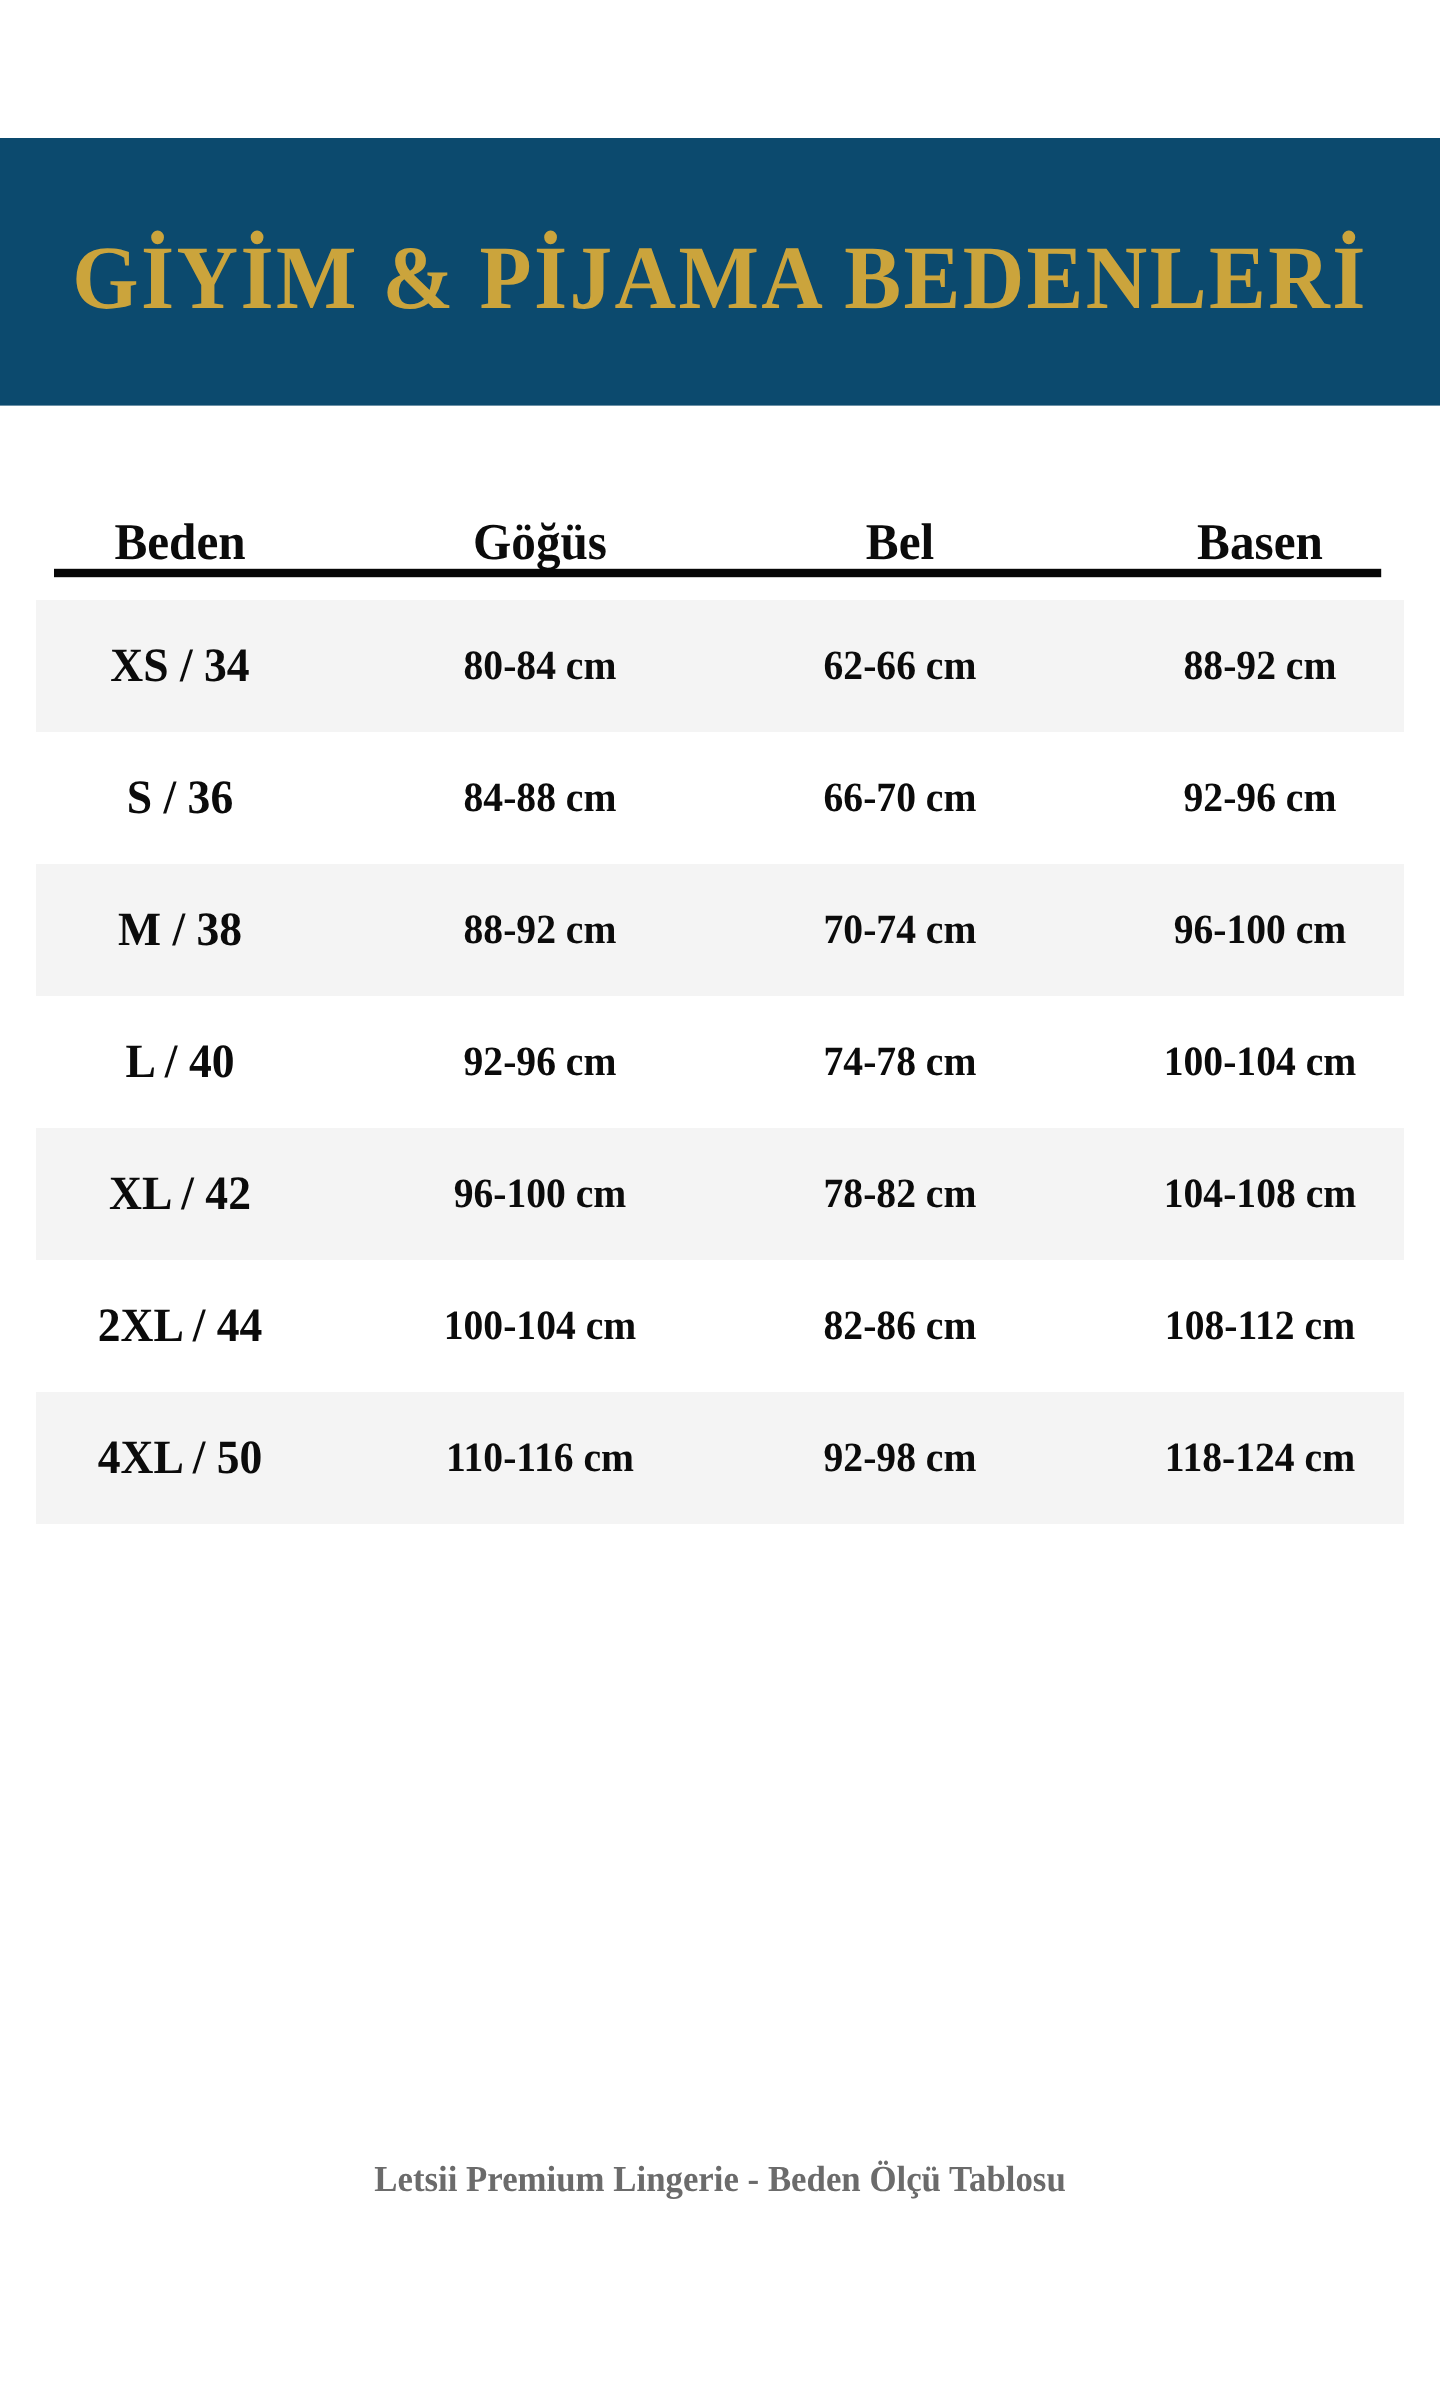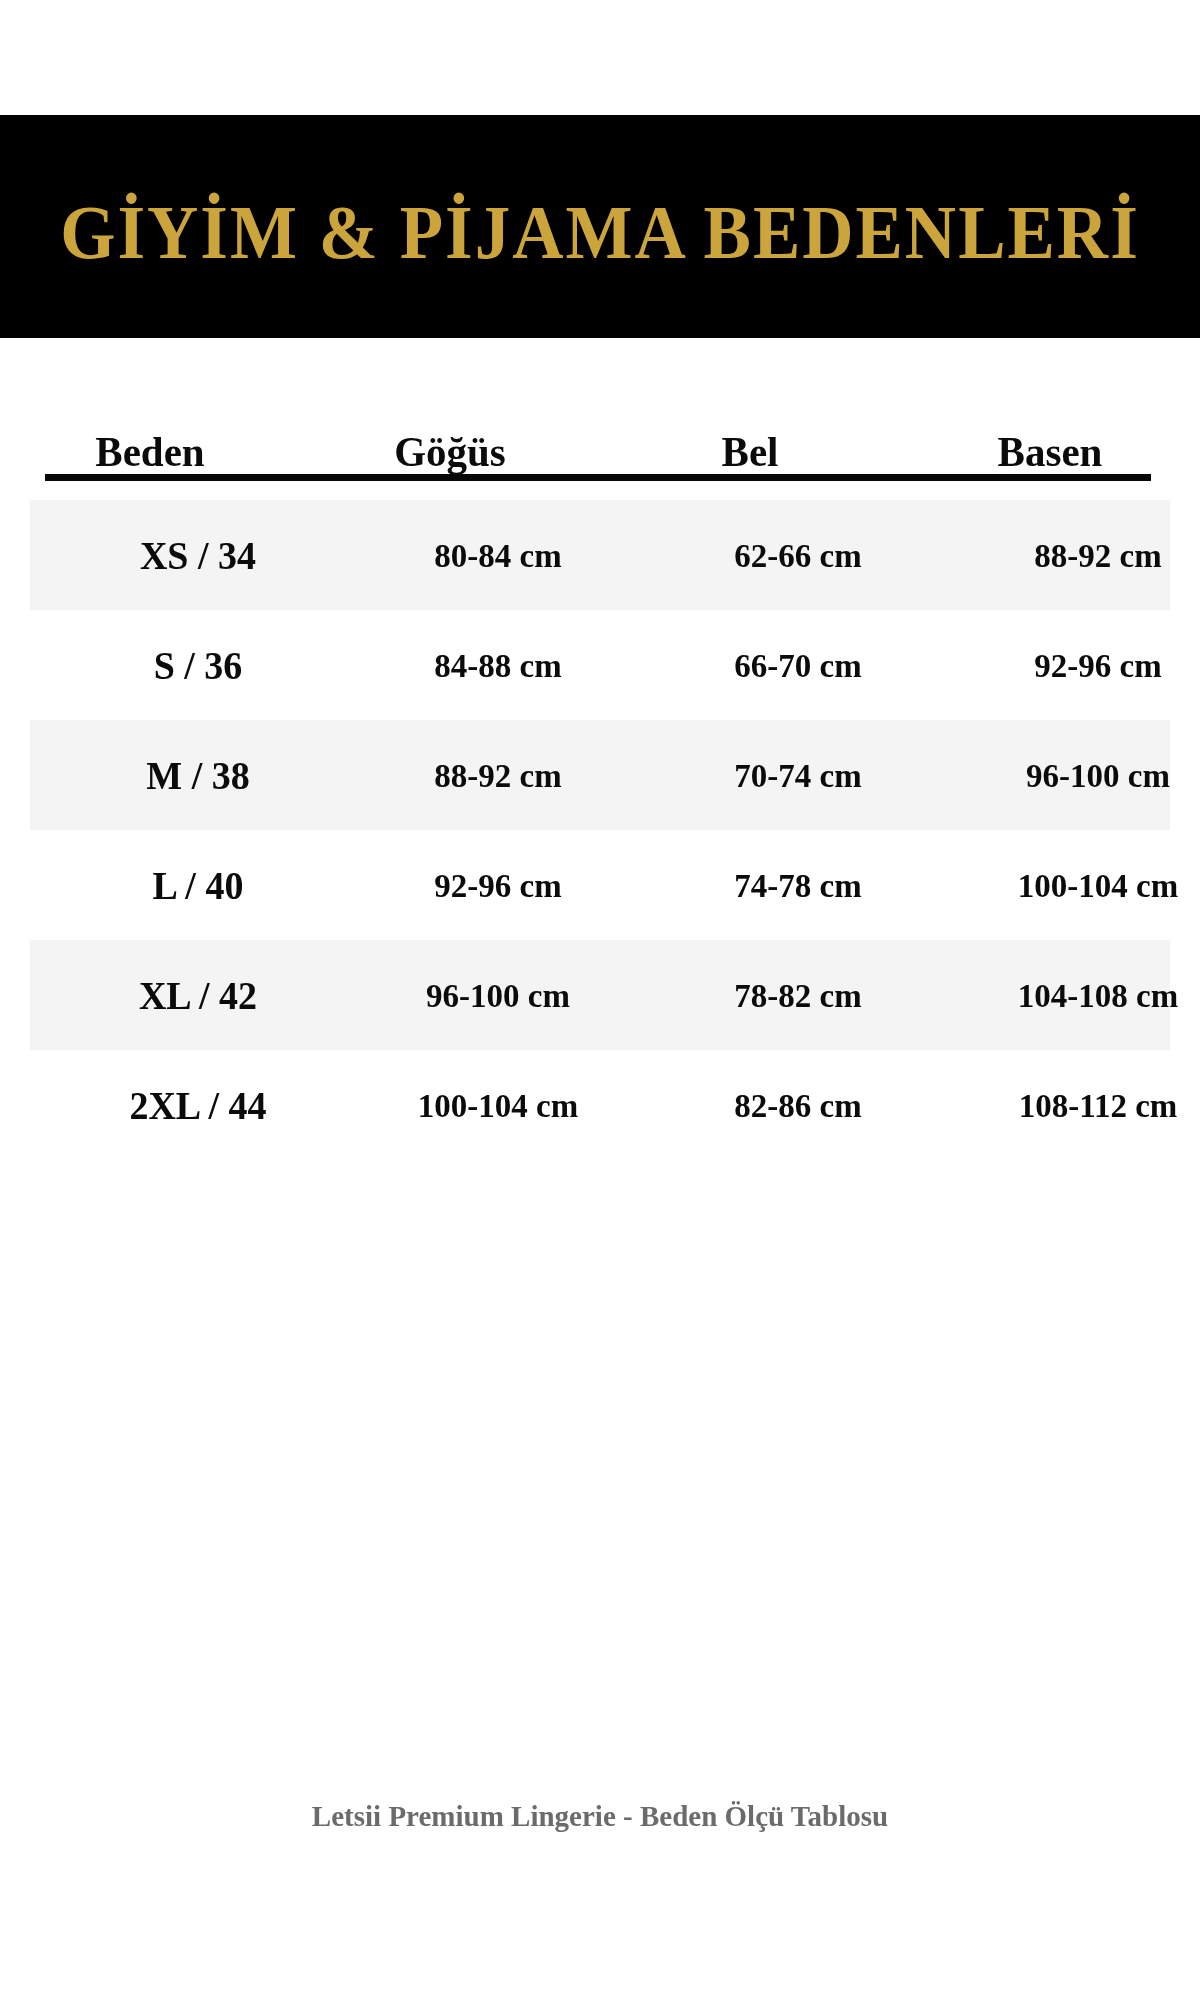--- a/index.html
+++ b/index.html
@@ -11,21 +11,21 @@
     font-family: "Liberation Serif", "DejaVu Serif", serif;
     color: #0b0b0b;
     overflow: hidden;
   }
 
   
   .banner {
     position: absolute;
     top: 115px; left: 0;
     width: 100%; height: 223px;
-    background: #000000;
+    background: #0c4a6e;
     display: flex;
     align-items: center;
     justify-content: center;
   }
   .banner-title {
     font-size: 71px;
     font-weight: 700;
     letter-spacing: 2px;
     color: #cba43c;
     padding-top: 12px;
@@ -71,21 +71,20 @@
     top: 0; bottom: 0;
     left: 30px; right: 30px;
     background: #f4f4f4;
   }
   .row-grid {
     position: absolute;
     inset: 0;
     display: grid;
     grid-template-columns: repeat(4, 300px);
     align-items: center;
-    padding-left: 48px;
   }
   .cell {
     text-align: center;
     font-weight: 700;
     transform: scaleY(1.05);
   }
   .cell.size { font-size: 38px; }
   .cell.meas { font-size: 33px; }
 
   
@@ -168,19 +167,27 @@
     <div class="row">
       <div class="row-grid">
         <div class="cell size">2XL / 44</div>
         <div class="cell meas">100-104 cm</div>
         <div class="cell meas">82-86 cm</div>
         <div class="cell meas">108-112 cm</div>
       </div>
     </div>
 
 
+    <div class="row">
+      <div class="row-grid">
+        <div class="cell size">4XL / 50</div>
+        <div class="cell meas">110-116 cm</div>
+        <div class="cell meas">92-98 cm</div>
+        <div class="cell meas">118-124 cm</div>
+      </div>
+    </div>
 
 
   </div>
 
   <div class="footer">Letsii Premium Lingerie - Beden Ölçü Tablosu</div>
 
 </div>
 
 </body></html>

